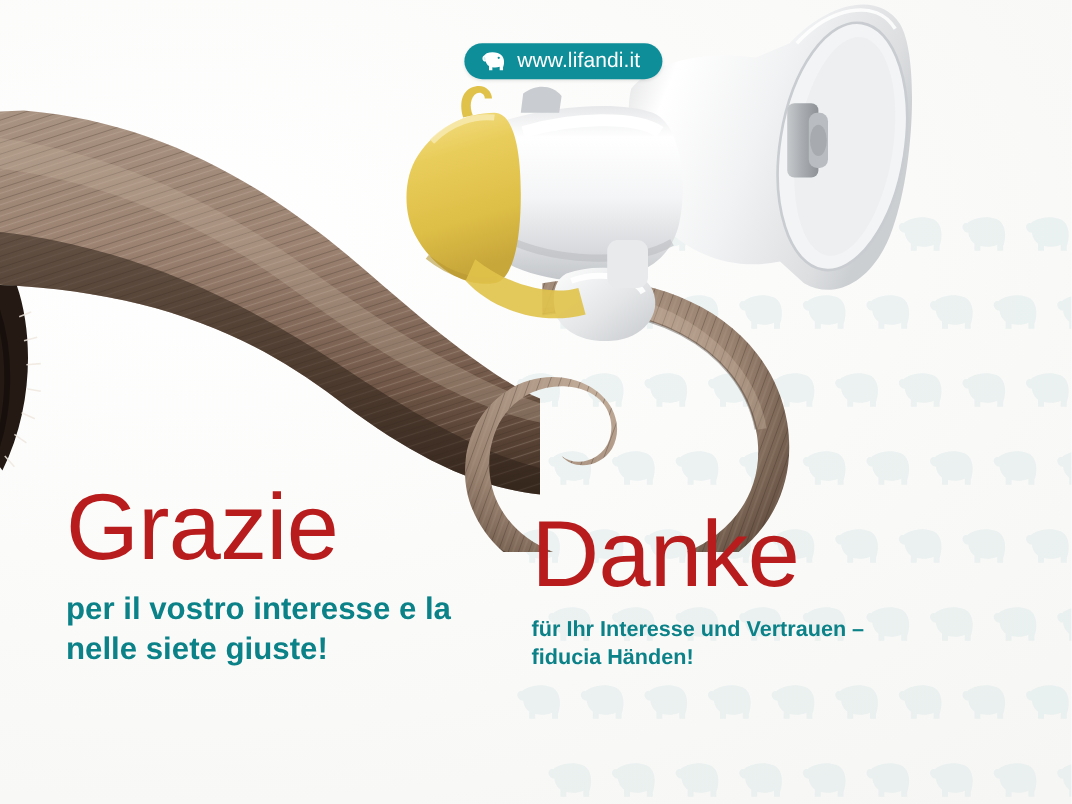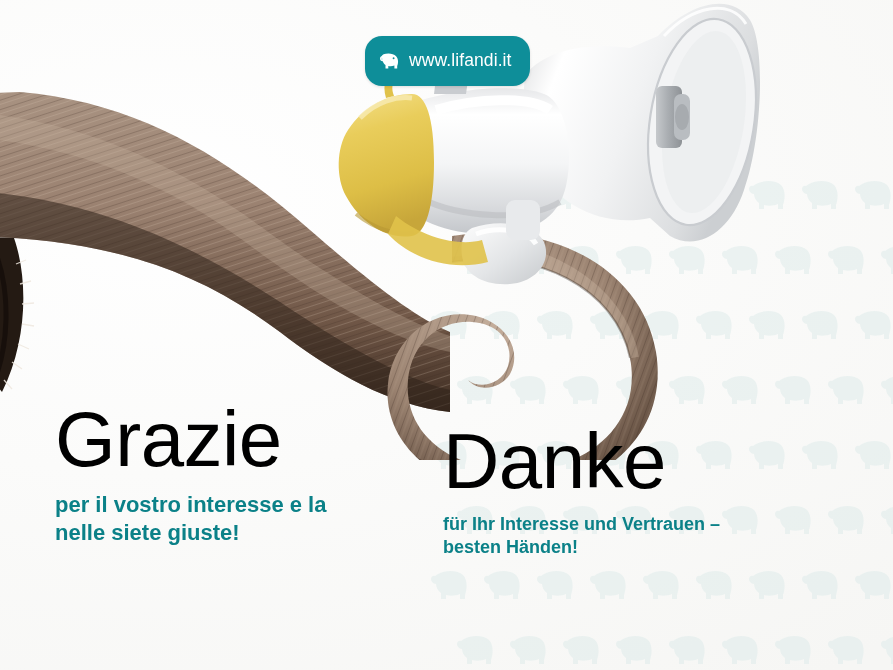--- a/index.html
+++ b/index.html
@@ -63,23 +63,23 @@
     position: absolute;
     left: 330px;
     top: -10px;
     width: 480px;
     height: 330px;
   }
 
   
   #url-badge {
     position: absolute;
-    left: 365px;
+    left: 387px;
     top: 36px;
-    height: 50px;
+    height: 30px;
     padding: 0 18px 0 14px;
     border-radius: 17px;
     background: #0e8e99;
     display: flex;
     align-items: center;
     gap: 9px;
     box-shadow: 0 1px 3px rgba(0,0,0,.12);
     cursor: pointer;
     z-index: 40;
   }
@@ -99,33 +99,33 @@
 
   
   .col {
     position: absolute;
     z-index: 30;
   }
   .col-it { left: 55px;  top: 402px; width: 370px; }
   .col-de { left: 443px; top: 424px; width: 400px; }
 
   .headline {
-    color: #000000;
+    color: #b91c1c;
     font-size: 78px;
     line-height: .96;
     font-weight: 300;
     letter-spacing: -0.5px;
     font-family: "Liberation Sans", sans-serif;
     margin: 0;
     white-space: nowrap;
   }
   .subtext {
     margin: 14px 0 0 0;
     color: #0b8188;
-    font-size: 22px;
+    font-size: 26px;
     line-height: 1.28;
     font-weight: bold;
     font-family: "Liberation Sans", sans-serif;
   }
   .subtext .ln { display: block; white-space: nowrap; }
   .col-de .subtext { font-size: 18px; }
 </style>
 </head>
 <body>
 
@@ -504,17 +504,17 @@
     <div class="subtext">
       <span class="ln">per il vostro interesse e la</span>
       <span class="ln">nelle siete giuste!</span>
     </div>
   </div>
 
   <div class="col col-de">
     <div class="headline">Danke</div>
     <div class="subtext">
       <span class="ln">für Ihr Interesse und Vertrauen –</span>
-      <span class="ln">besten Händen!</span>
+      <span class="ln">fiducia Händen!</span>
     </div>
   </div>
 
 </div>
 
 </body></html>

